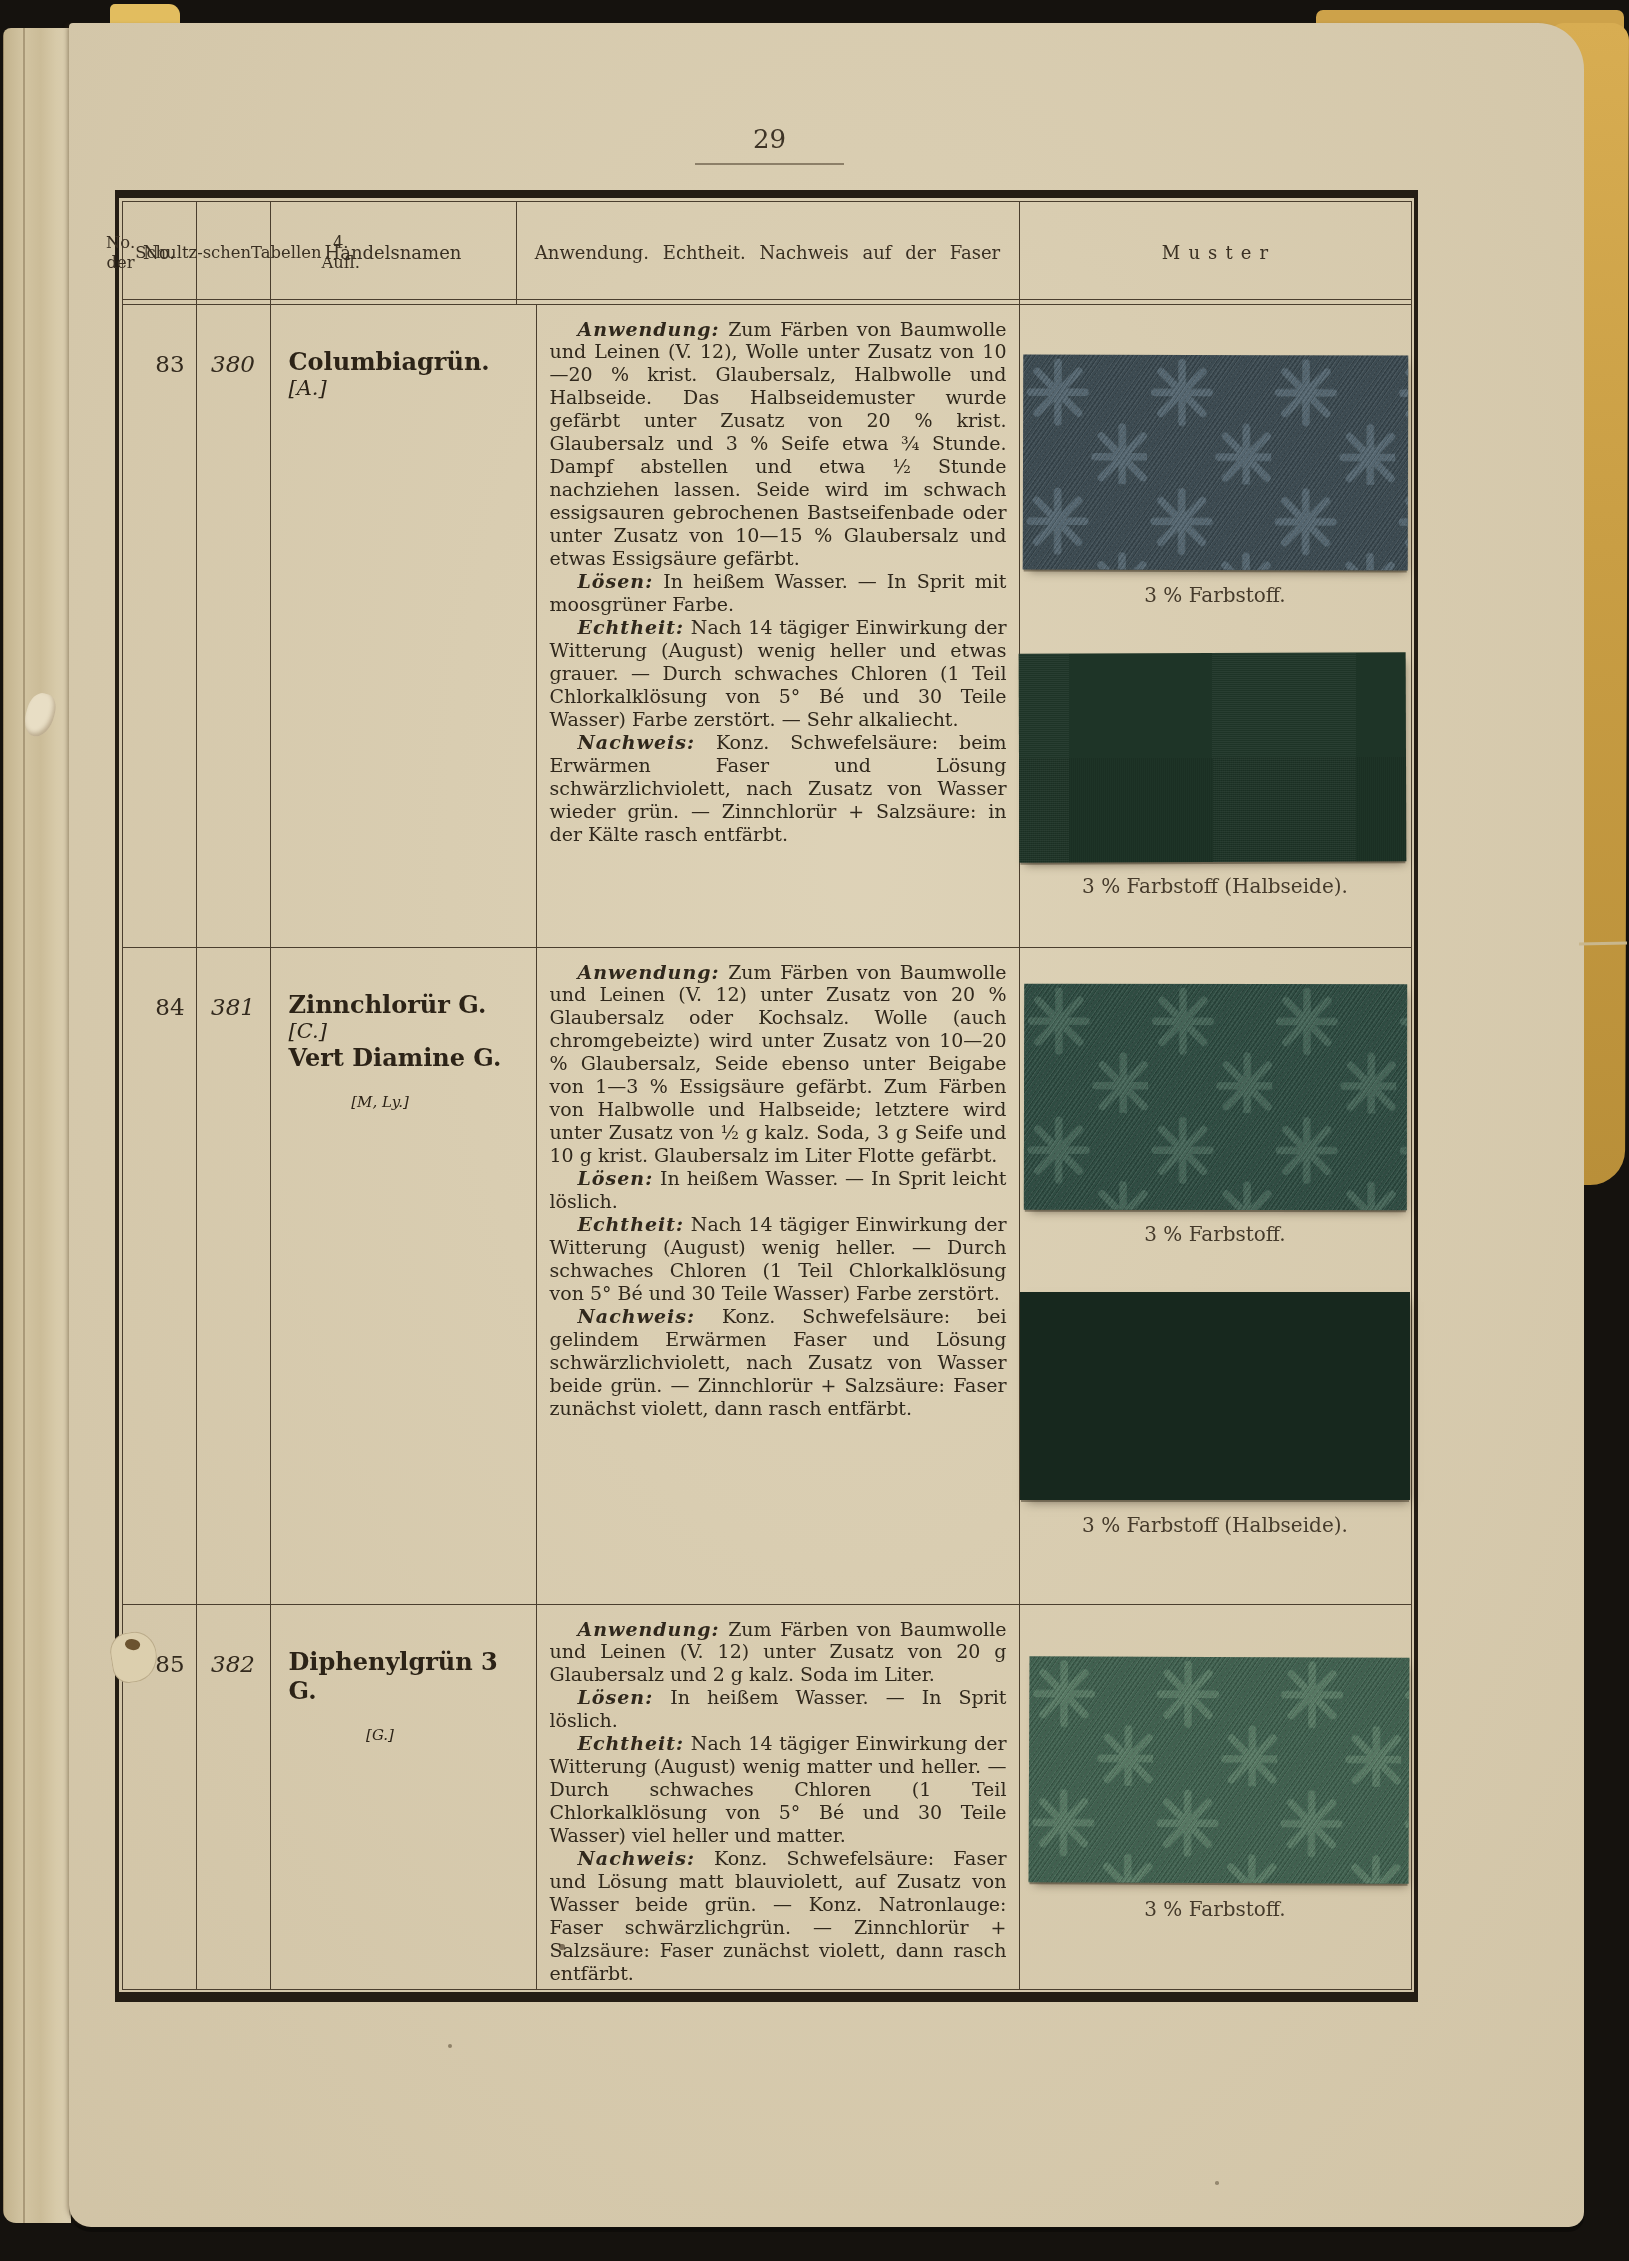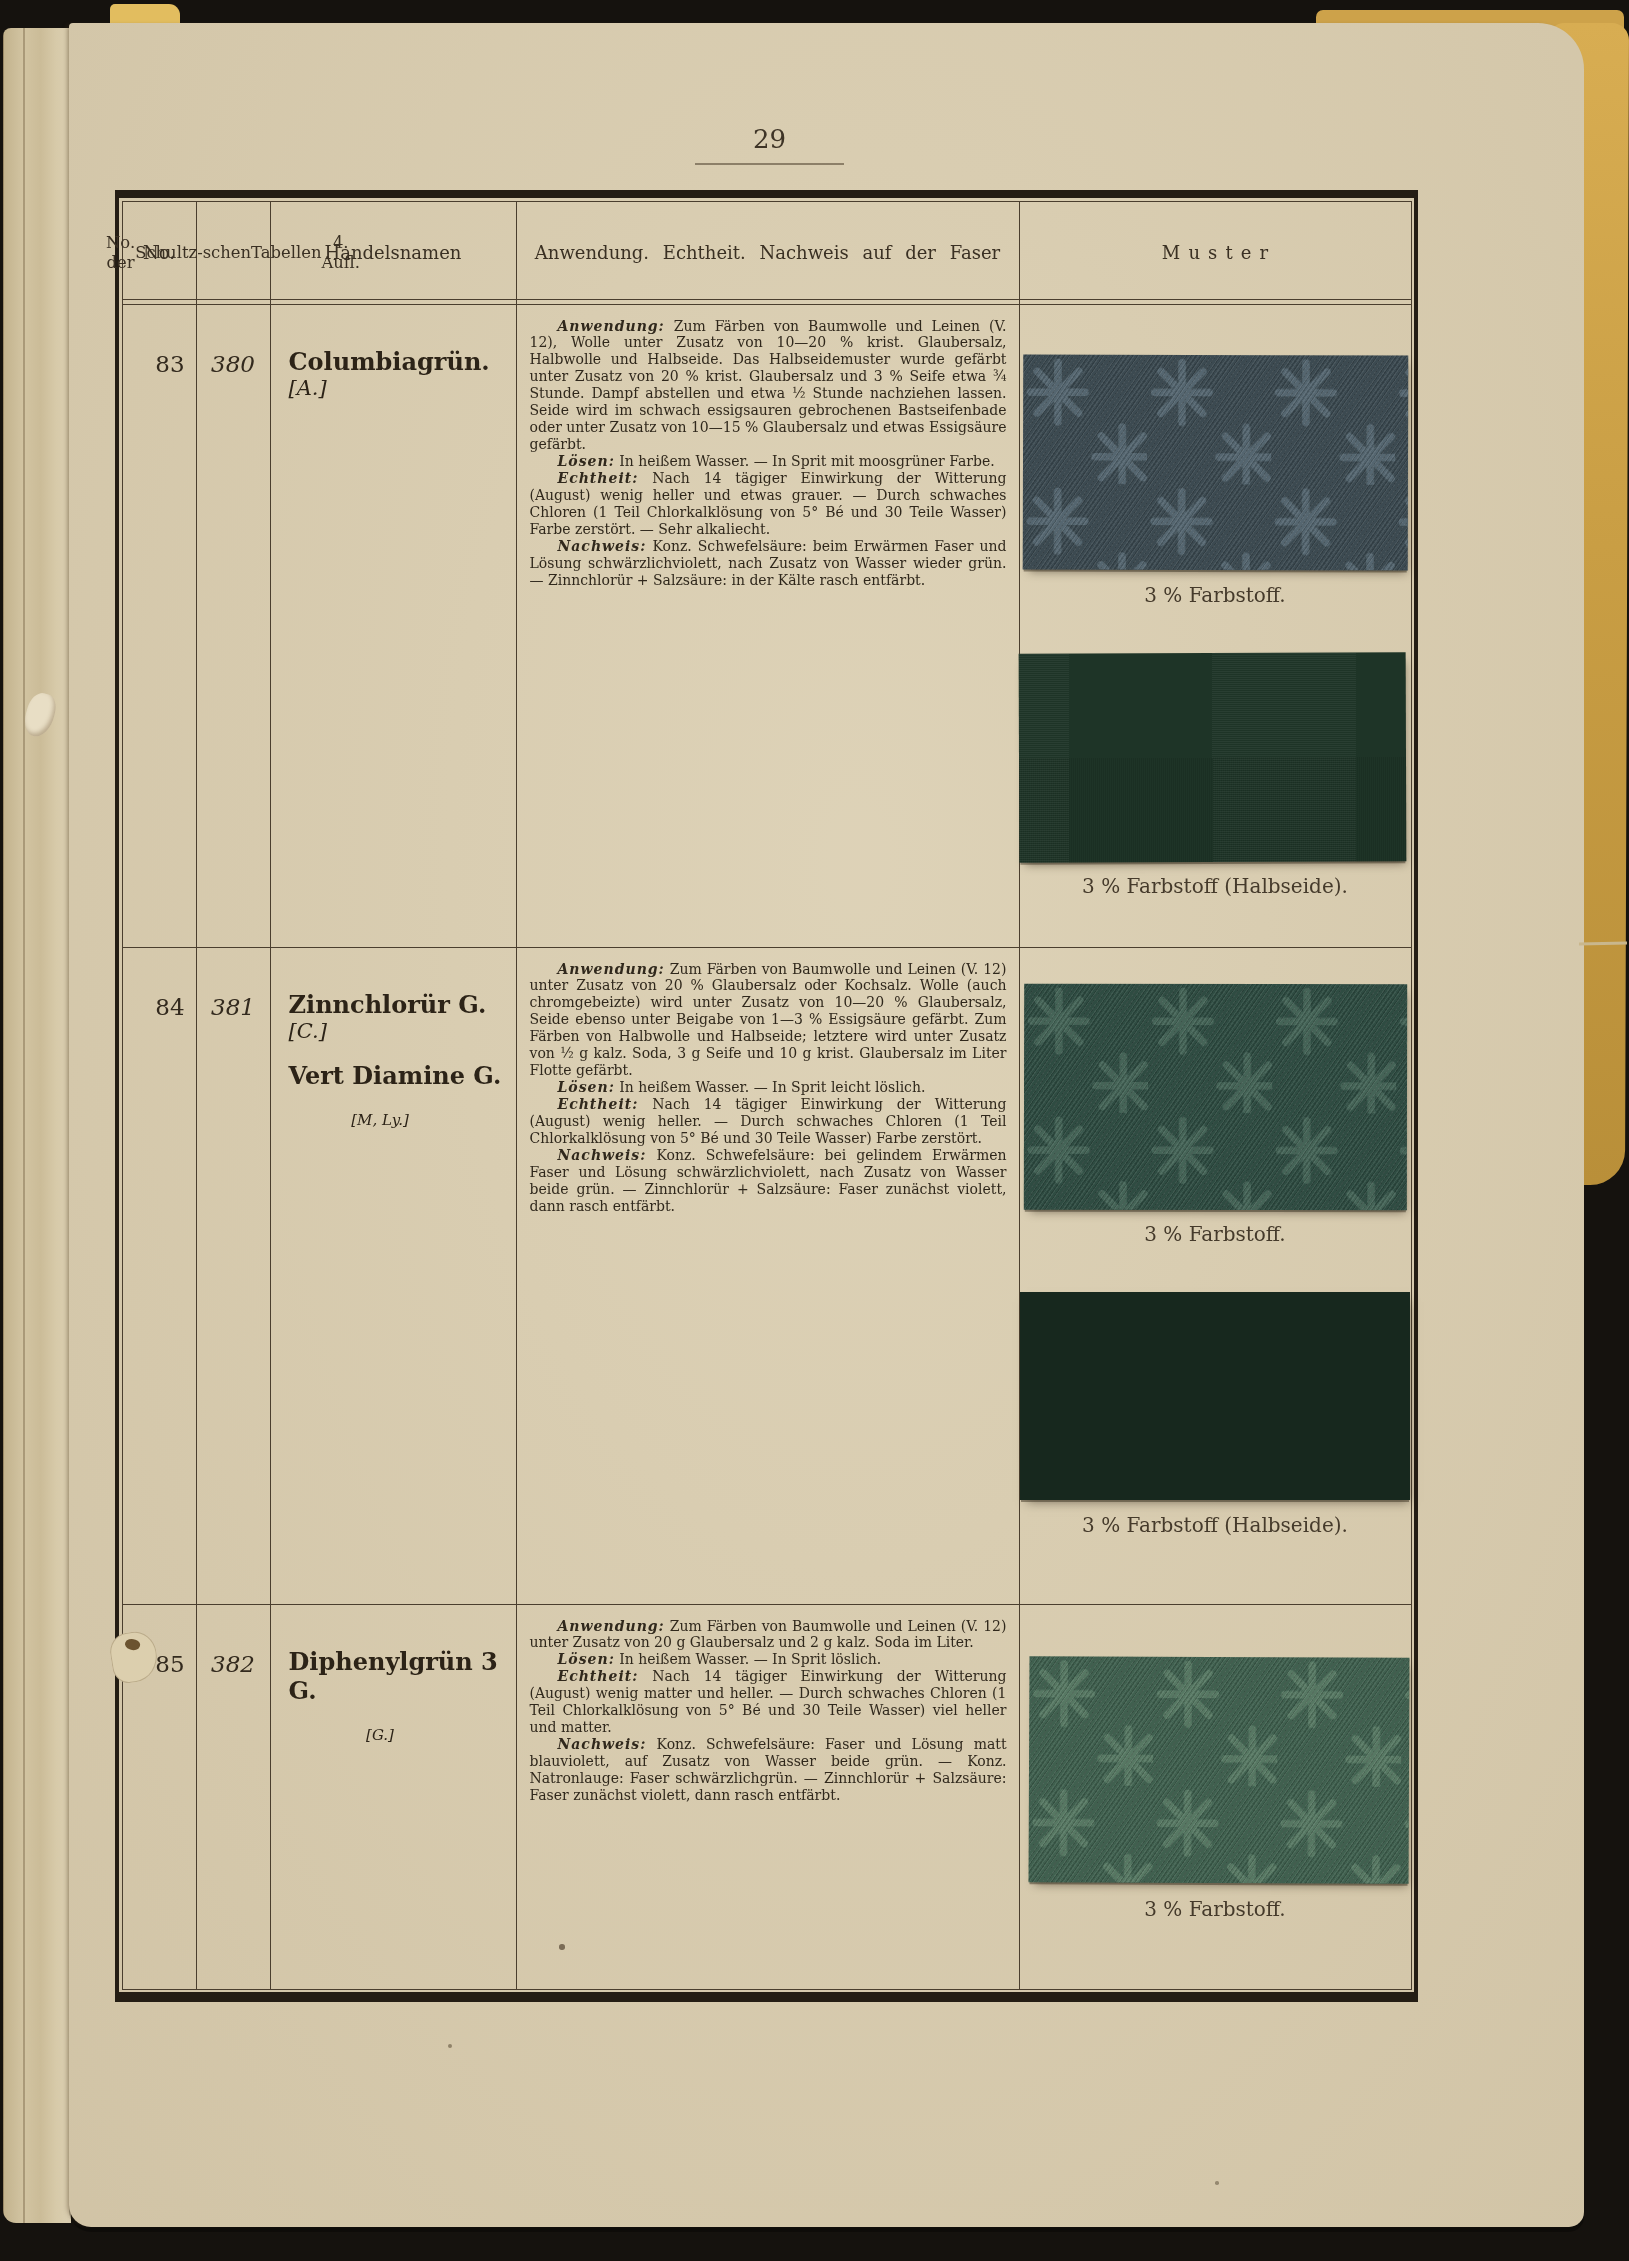--- a/index.html
+++ b/index.html
@@ -68,24 +68,24 @@
   .ch .small{font-size:16.4px;line-height:20px;}
   .muster-head{letter-spacing:.45em;padding-left:.45em;}
   .usage-head{word-spacing:8px;}
 
   
   .cell-num{padding-top:46px;text-align:center;font-size:23px;color:#332a1e;padding-left:22px;}
   .cell-schultz{padding-top:46px;text-align:center;font-size:23px;color:#332a1e;font-style:italic;}
   .cell-name{padding:42px 9px 0 18px;color:#2c2317;}
   .tname{font-weight:bold;font-size:24px;}
   .tcode{font-size:21px;font-style:italic;}
-  .tname2{margin-top:18px;}
+  .tname2{}
   .bracket{margin-top:21px;text-align:center;font-size:15px;font-style:italic;padding-right:35px;}
-  .cell-text{padding:13px 12px 0 13px;font-size:14px;line-height:121%;
-    text-align:justify;color:#30281c;}
+  .cell-text{padding:13px 12px 0 13px;font-size:19px;line-height:121%;
+    text-align:justify;color:#30281c;margin-left:20px;}
   .cell-text p{margin:0;text-indent:28px;}
   .kw{font-weight:bold;font-style:italic;letter-spacing:1px;}
   .cell-muster{position:relative;}
 
   
   .swatch{position:absolute;box-sizing:border-box;
     box-shadow:0 3px 0 -1px rgba(52,42,26,.45), 2.5px 6px 10px -4px rgba(40,30,15,.5);}
   .swatch::after{content:"";position:absolute;inset:0;pointer-events:none;
     background-image:
       repeating-linear-gradient(125deg, rgba(255,255,255,.07) 0 1px, rgba(255,255,255,0) 1px 3.5px),

